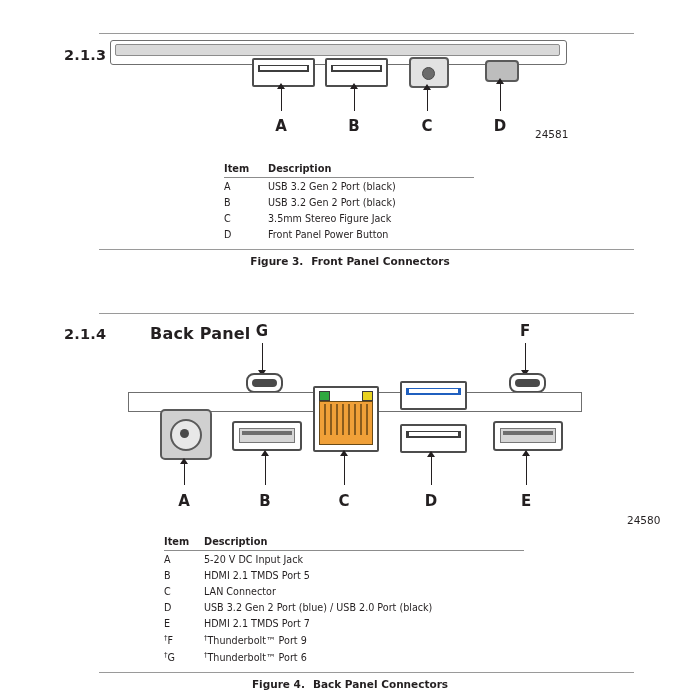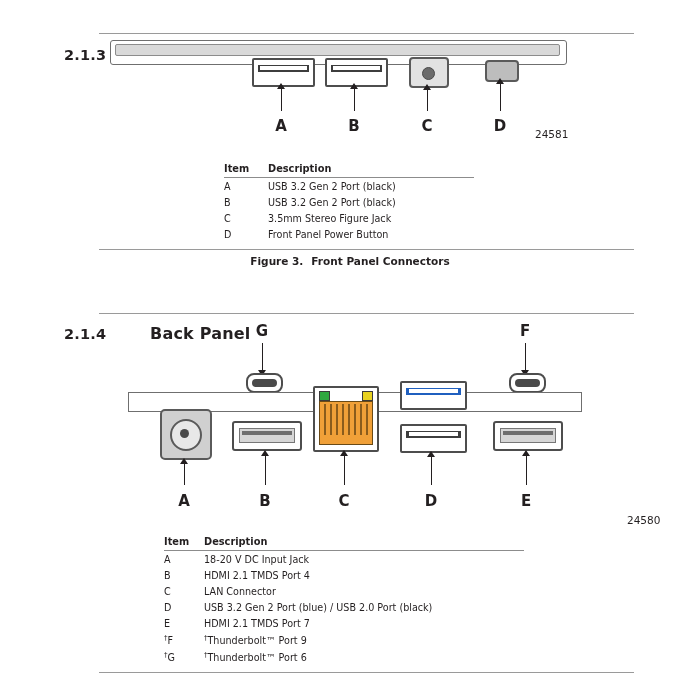--- a/index.html
+++ b/index.html
@@ -437,25 +437,25 @@
   <table class="legend-table" style="left:164px; top:534px; width:360px;">
     <thead>
       <tr>
         <th class="col-item-2">Item</th>
         <th>Description</th>
       </tr>
     </thead>
     <tbody>
       <tr>
         <td>A</td>
-        <td>18-20 V DC Input Jack</td>
+        <td>5-20 V DC Input Jack</td>
       </tr>
       <tr>
         <td>B</td>
-        <td>HDMI 2.1 TMDS Port 4</td>
+        <td>HDMI 2.1 TMDS Port 5</td>
       </tr>
       <tr>
         <td>C</td>
         <td>LAN Connector</td>
       </tr>
       <tr>
         <td>D</td>
         <td>USB 3.2 Gen 2 Port (blue) / USB 2.0 Port (black)</td>
       </tr>
       <tr>
@@ -468,14 +468,17 @@
       </tr>
       <tr class="last">
         <td><span class="sup">†</span><span>G</span></td>
         <td><span class="sup">†</span><span>Thunderbolt™ Port 6</span></td>
       </tr>
     </tbody>
   </table>
 
   <div class="hrule" style="left:99px; top:672px; width:535px;"></div>
 
+  <div class="fig-caption" style="top:678px;">
+    <span>Figure 4.</span><span class="sp"></span><span>Back Panel Connectors</span>
+  </div>
 
 </div>
 
 </body></html>

